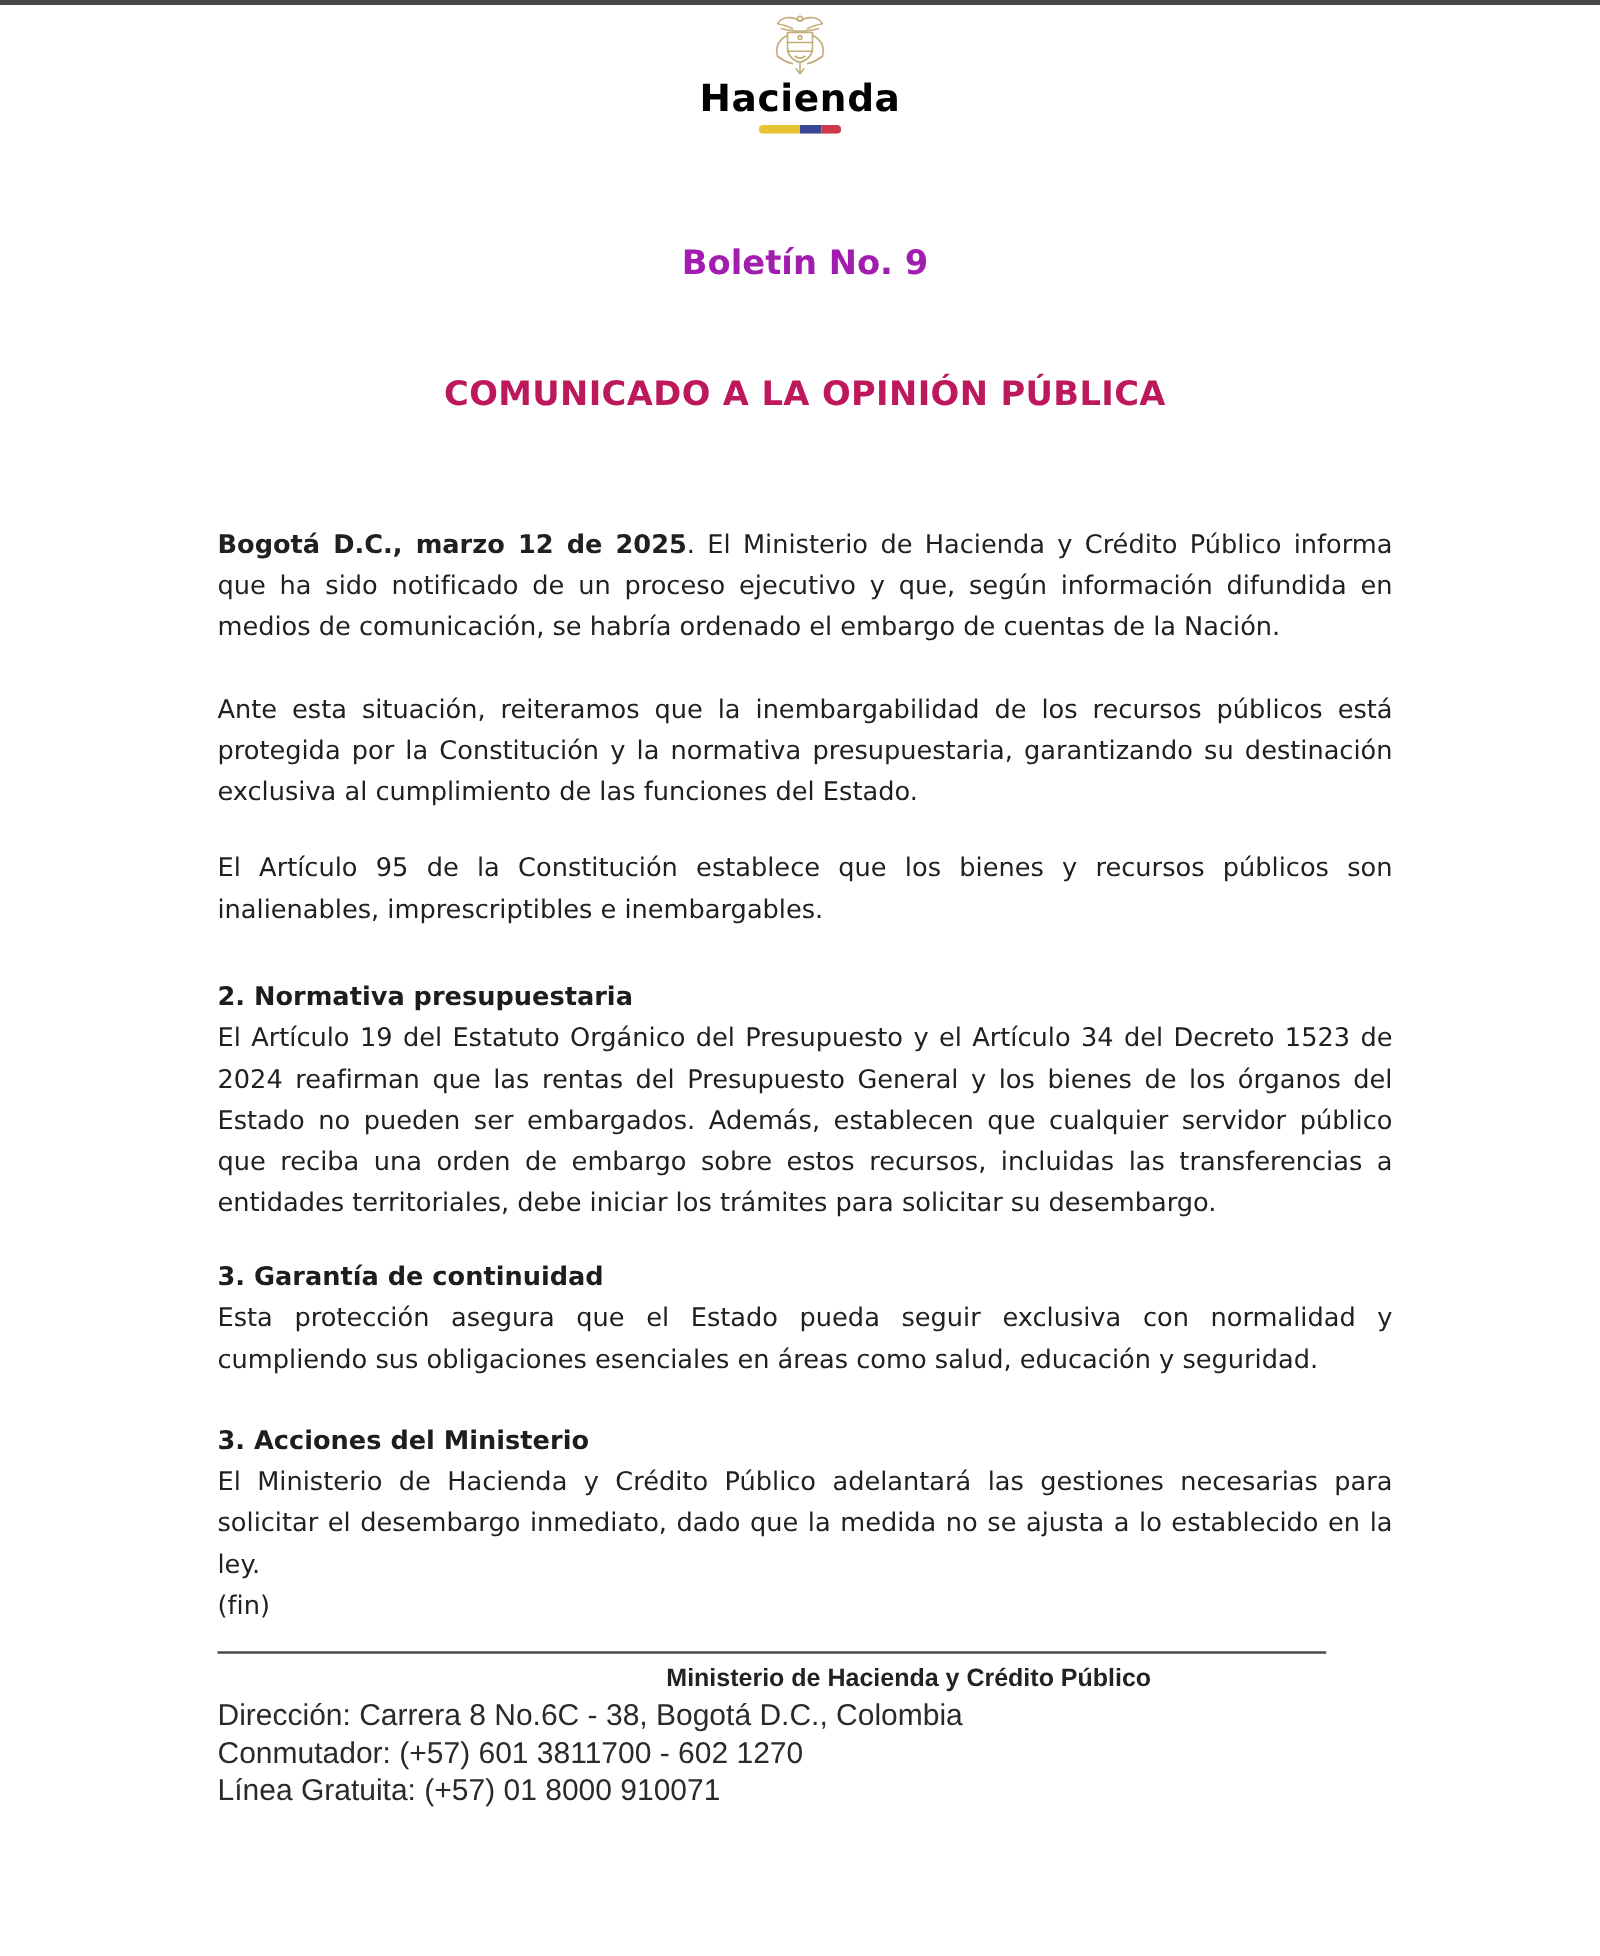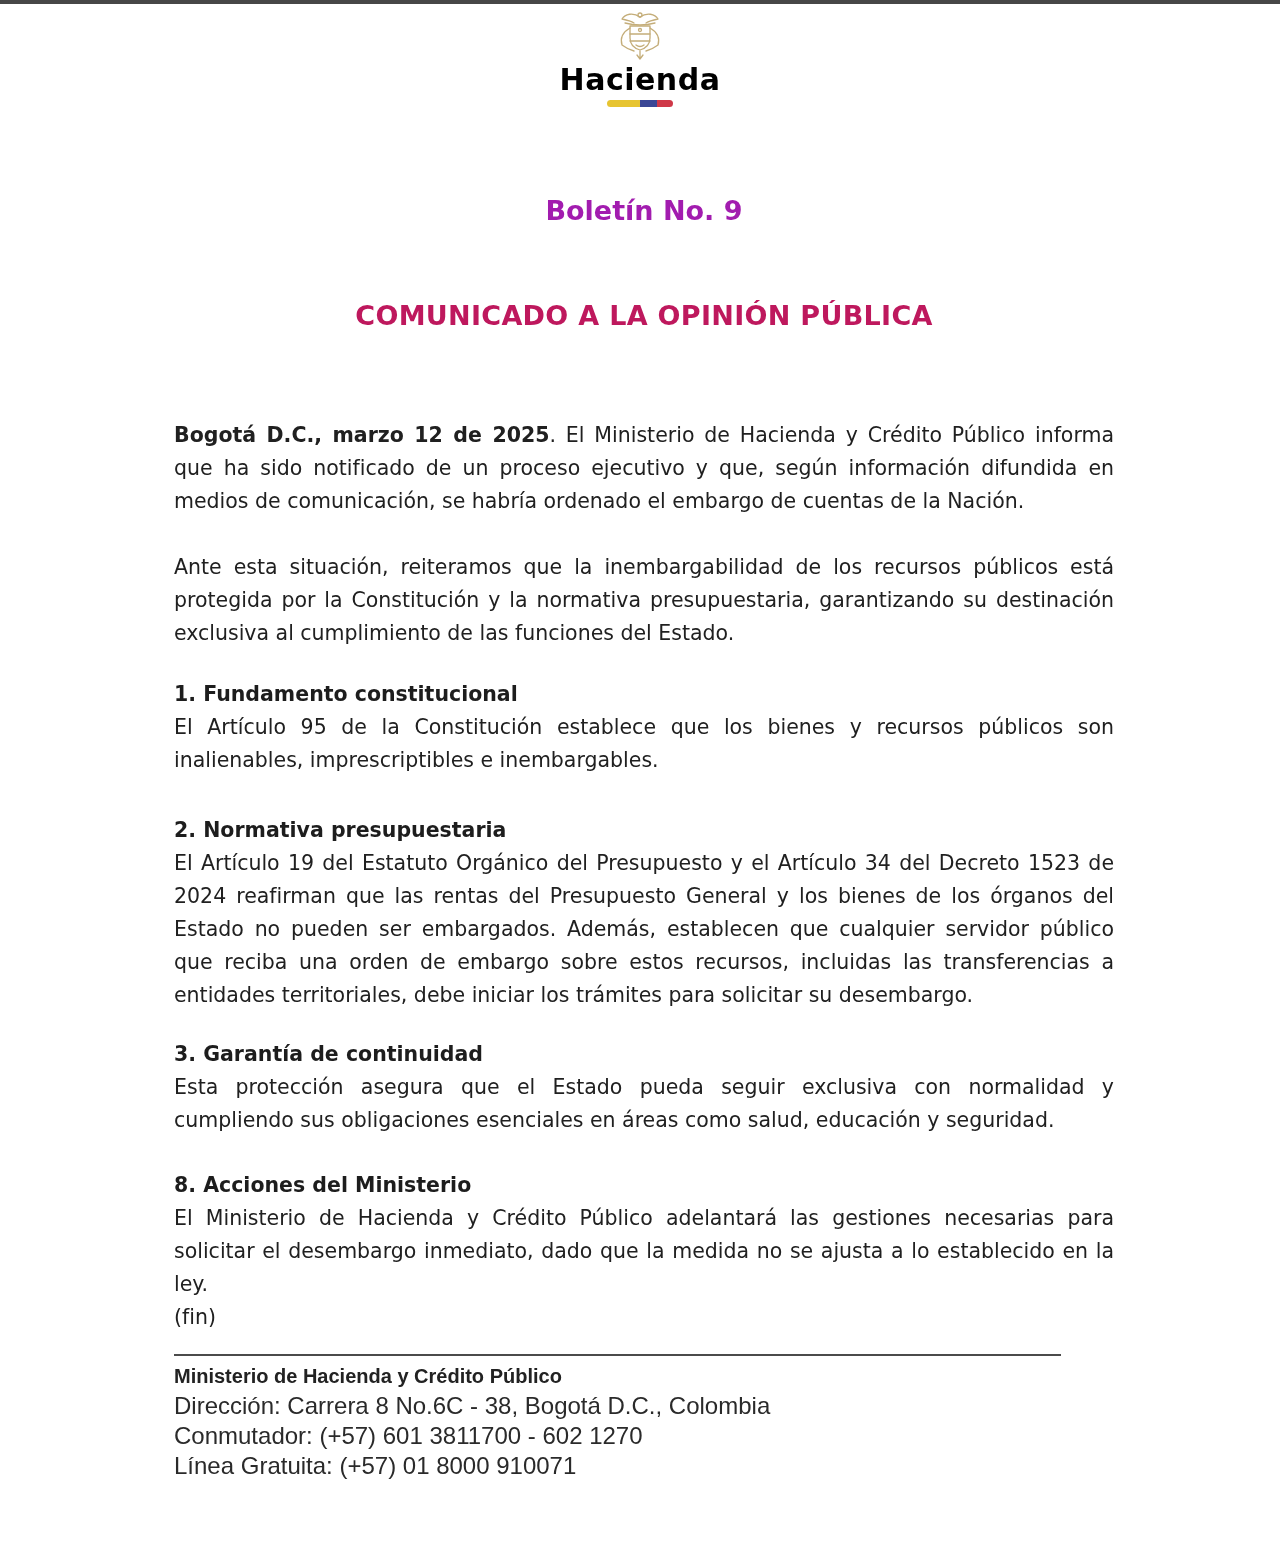--- a/index.html
+++ b/index.html
@@ -105,20 +105,21 @@
   .separator {
     width: 887px;
     border-top: 2px solid #4b4b4b;
     margin-bottom: 5px;
   }
   .footer-org {
     font-size: 20px;
     font-weight: bold;
     line-height: 30px;
     color: #222222;
+    text-align: center;
   }
   .footer-line {
     font-size: 24px;
     line-height: 30px;
     color: #2a2a2a;
   }
 </style>
 </head>
 <body>
 
@@ -151,36 +152,35 @@
 
 <main class="content">
   <h1 class="bulletin-title">Boletín No. 9</h1>
   <h2 class="main-title">COMUNICADO A LA OPINIÓN PÚBLICA</h2>
 
   <p class="body-text p1"><strong>Bogotá D.C., marzo 12 de 2025</strong><span>. El Ministerio de Hacienda y Crédito Público informa que ha sido notificado de un proceso ejecutivo y que, según información difundida en medios de comunicación, se habría ordenado el embargo de cuentas de la Nación.</span></p>
 
   <p class="body-text p2">Ante esta situación, reiteramos que la inembargabilidad de los recursos públicos está protegida por la Constitución y la normativa presupuestaria, garantizando su destinación exclusiva al cumplimiento de las funciones del Estado.</p>
 
   <section class="doc-section s1">
-    <h3 class="section-heading">1. Fundamento constitucional</h3>
     <p class="body-text">El Artículo 95 de la Constitución establece que los bienes y recursos públicos son inalienables, imprescriptibles e inembargables.</p>
   </section>
 
   <section class="doc-section s2">
     <h3 class="section-heading">2. Normativa presupuestaria</h3>
     <p class="body-text">El Artículo 19 del Estatuto Orgánico del Presupuesto y el Artículo 34 del Decreto 1523 de 2024 reafirman que las rentas del Presupuesto General y los bienes de los órganos del Estado no pueden ser embargados. Además, establecen que cualquier servidor público que reciba una orden de embargo sobre estos recursos, incluidas las transferencias a entidades territoriales, debe iniciar los trámites para solicitar su desembargo.</p>
   </section>
 
   <section class="doc-section s3">
     <h3 class="section-heading">3. Garantía de continuidad</h3>
     <p class="body-text">Esta protección asegura que el Estado pueda seguir exclusiva con normalidad y cumpliendo sus obligaciones esenciales en áreas como salud, educación y seguridad.</p>
   </section>
 
   <section class="doc-section s4">
-    <h3 class="section-heading">8. Acciones del Ministerio</h3>
+    <h3 class="section-heading">3. Acciones del Ministerio</h3>
     <p class="body-text">El Ministerio de Hacienda y Crédito Público adelantará las gestiones necesarias para solicitar el desembargo inmediato, dado que la medida no se ajusta a lo establecido en la ley.</p>
     <p class="end-mark">(fin)</p>
   </section>
 </main>
 
 <footer class="doc-footer">
   <div class="separator"></div>
   <div class="footer-org">Ministerio de Hacienda y Crédito Público</div>
   <div class="footer-line">Dirección: Carrera 8 No.6C - 38, Bogotá D.C., Colombia</div>
   <div class="footer-line">Conmutador: (+57) 601 3811700 - 602 1270</div>

